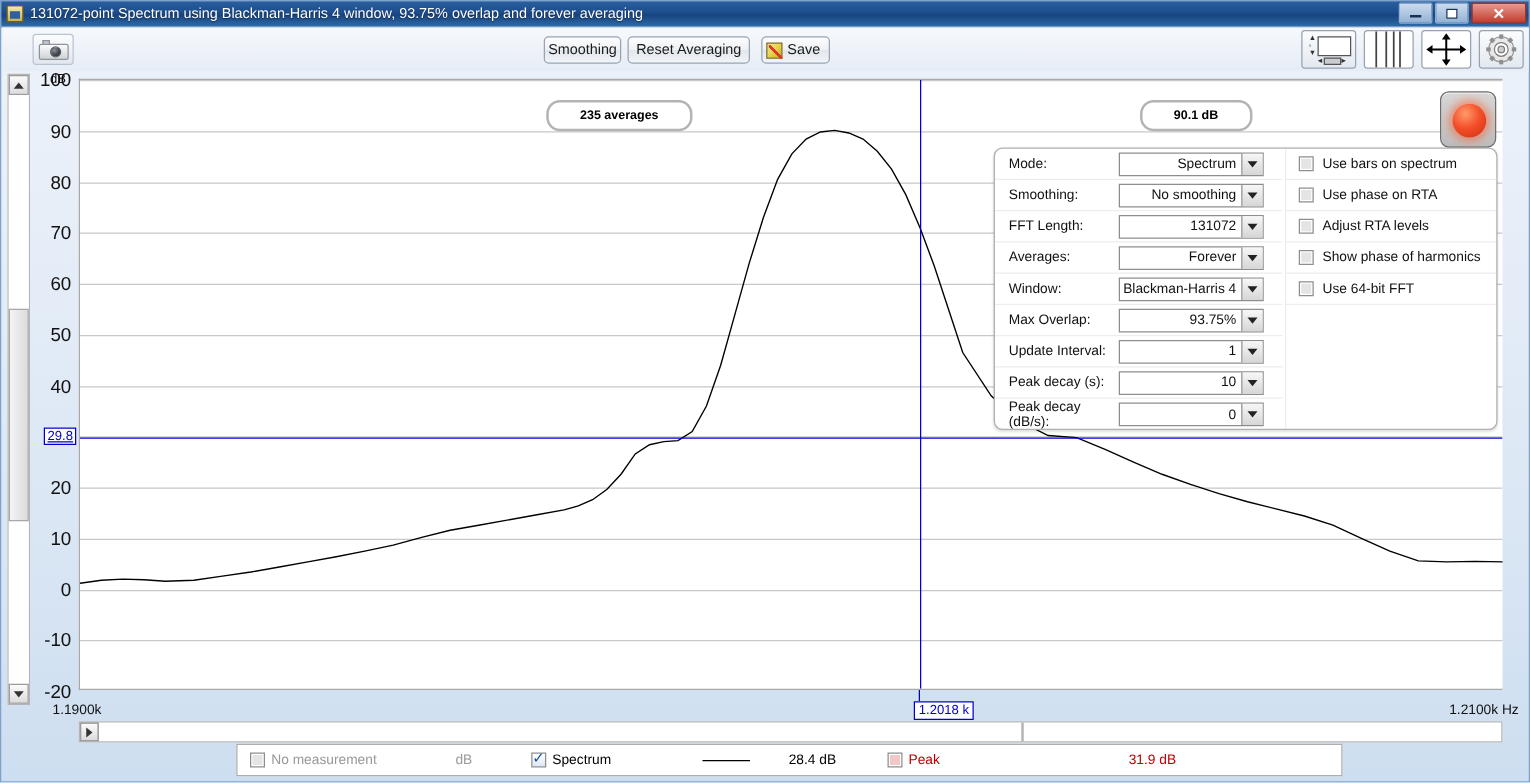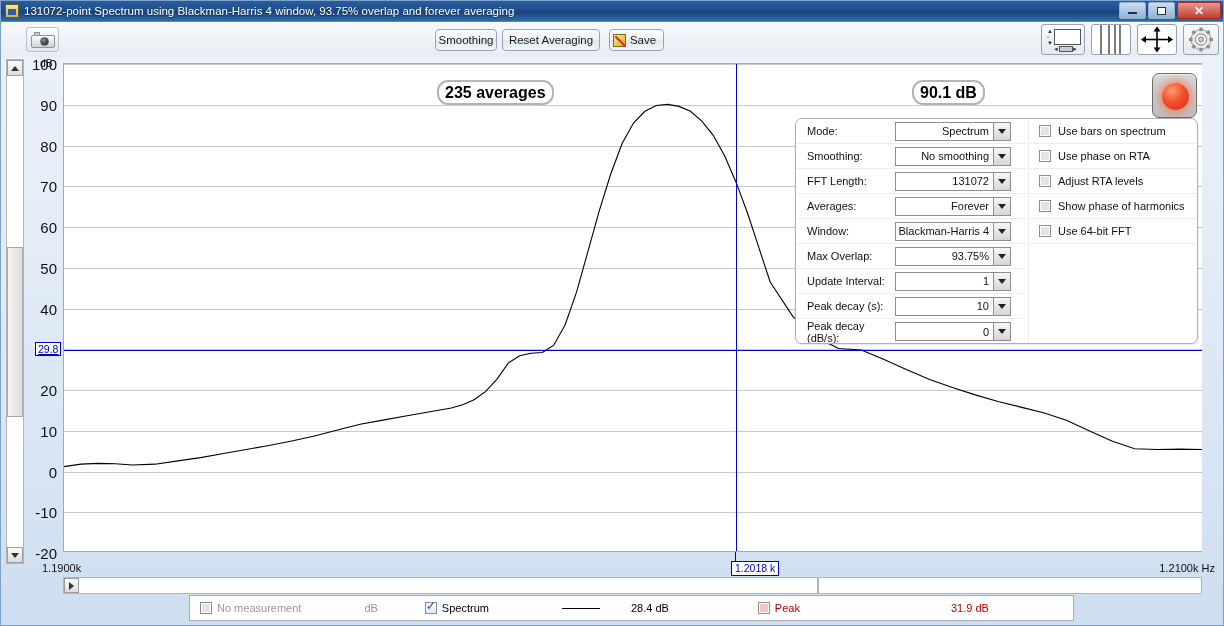--- a/index.html
+++ b/index.html
@@ -164,22 +164,22 @@
     padding: 0 3px; line-height: 13px; z-index: 7; margin-left: 20px;
   }
   #cursor-x-stem {
     position: absolute; width: 1px; background: #0000cd; z-index: 6;
   }
 
   .badge {
     position: absolute; z-index: 5;
     border: 2px solid #b4b4b4; border-radius: 11px;
     background: #ffffff;
-    font-size: 16px; font-weight: bold; color: #000;
-    padding: 3px 6px; line-height: 15px;
+    font-size: 10px; font-weight: bold; color: #000;
+    padding: 3px 25px; line-height: 15px;
   }
   #badge-averages { left: 436px; top: 79px; }
   #badge-level    { left: 911px; top: 79px; }
 
   #record-btn {
     position: absolute; left: 1151px; top: 72px; width: 45px; height: 45px;
     border: 1px solid #6d6d6d; border-radius: 7px;
     background: linear-gradient(to bottom,#d7d7d7,#bdbdbd);
     z-index: 6;
     box-shadow: inset 0 1px 0 #f0f0f0;
@@ -582,20 +582,20 @@
       <span class="st-chk gray"></span>
       <span class="gray-txt">No measurement</span>
     </div>
     <div class="st-item gray-txt" style="margin-left:63px;">dB</div>
     <div class="st-item" style="margin-left:47px;">
       <span class="st-chk checked"></span>
       <span>Spectrum</span>
     </div>
     <div class="st-line" style="margin-left:73px;"></div>
     <div class="st-item" style="margin-left:31px;">28.4 dB</div>
-    <div class="st-item" style="margin-left:89px;align-items:center;">
+    <div class="st-item" style="margin-left:41px;align-items:center;">
       <span class="st-chk red-sw"></span>
       <span class="red-txt">Peak</span>
     </div>
     <div class="st-item red-txt" style="margin-left:151px;">31.9 dB</div>
   </div>
 
 </div>
 
 </body></html>

